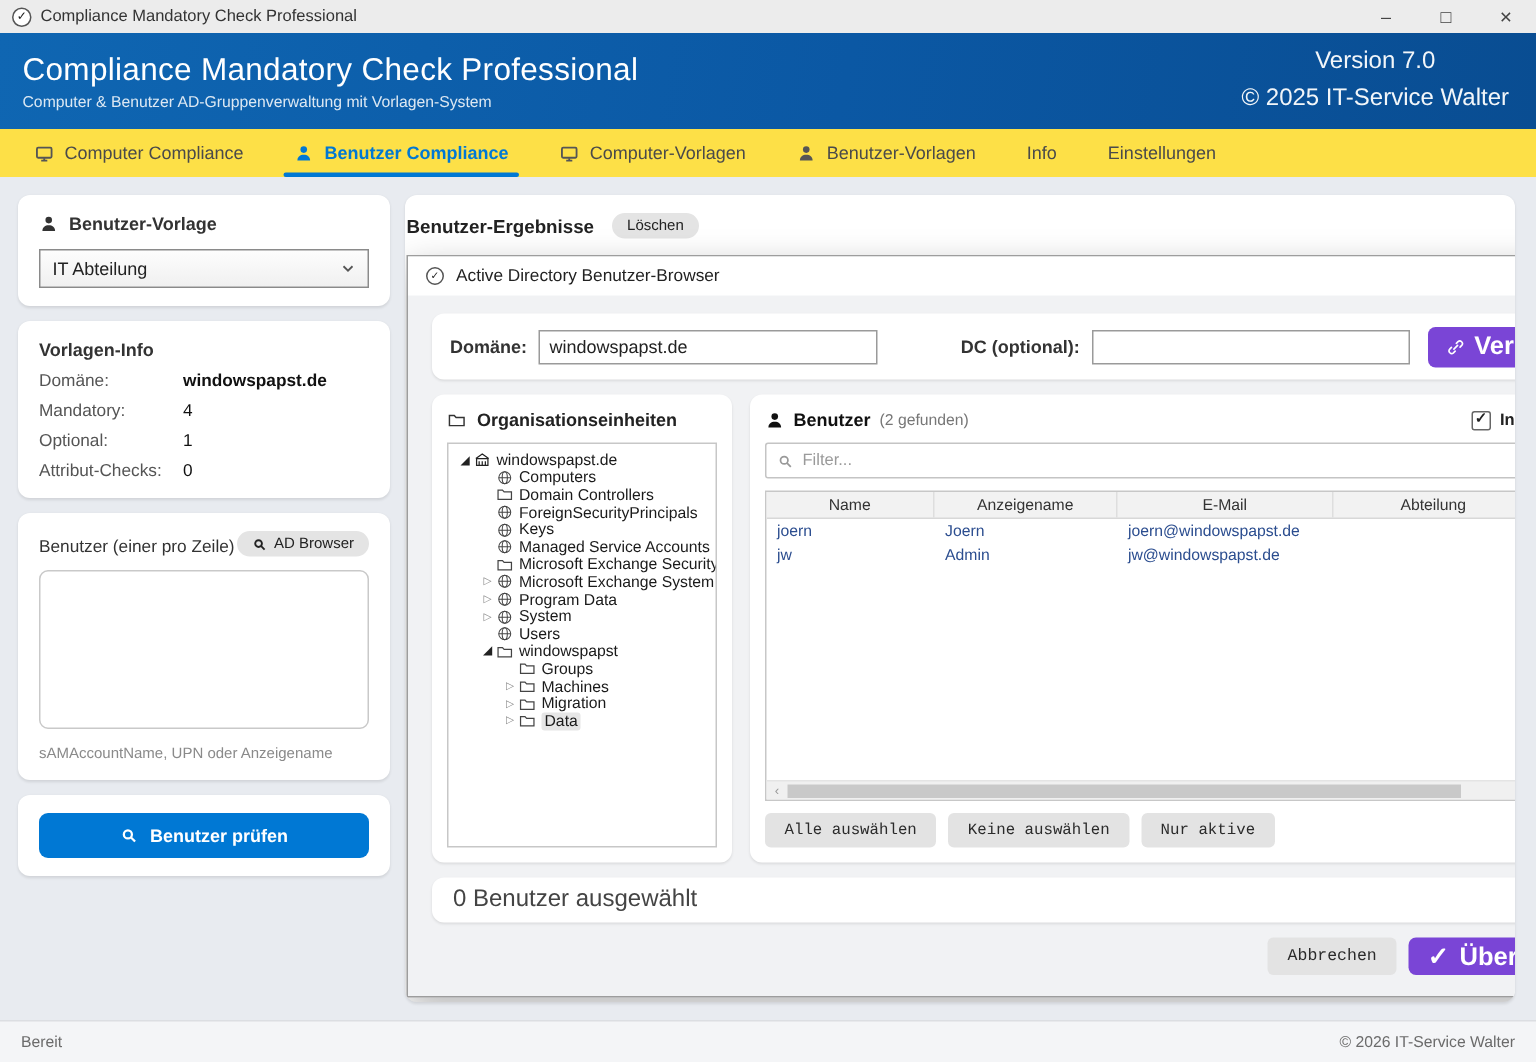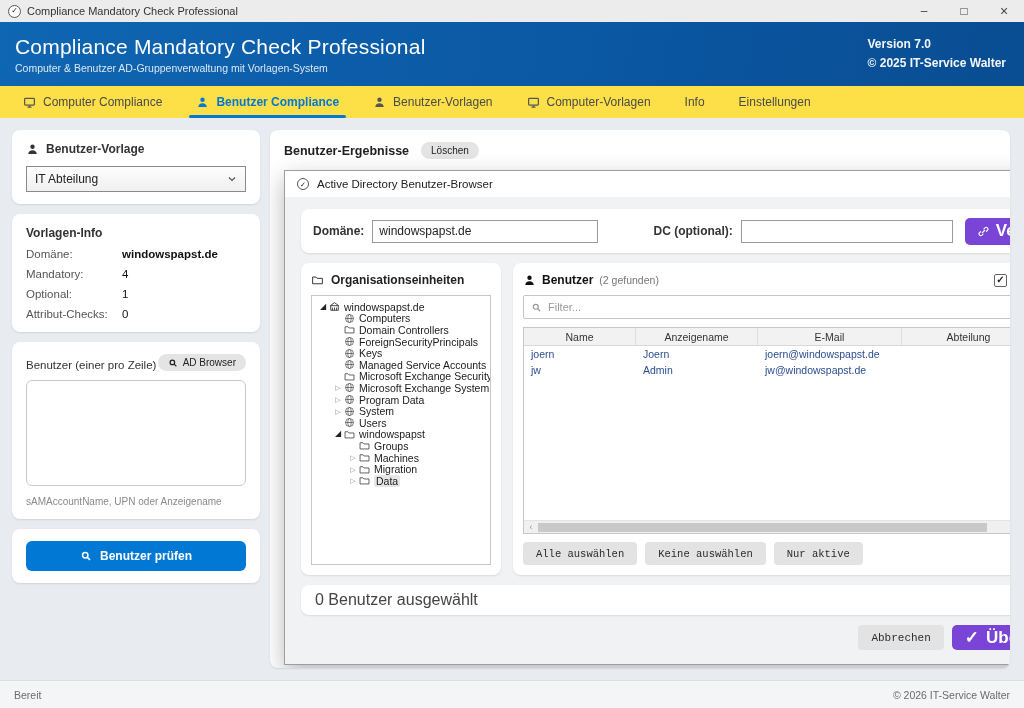--- a/index.html
+++ b/index.html
@@ -9,21 +9,21 @@
 
   
   .titlebar { height:22px; background:#ececec; display:flex; align-items:center; padding-left:8px; gap:6px; flex:none; font-size:11px; color:#333; }
   .win-controls { margin-left:auto; display:flex; height:100%; }
   .win-btn { width:40px; display:flex; align-items:center; justify-content:center; font-size:12px; color:#444; }
 
   
   .app-header { height:64px; flex:none; background:linear-gradient(100deg,#0f66b2 0%,#0b58a4 55%,#094d92 100%); color:#fff; display:flex; align-items:center; padding:0 18px 0 15px; }
   .app-header .ttl { font-size:21px; font-weight:400; letter-spacing:.2px; }
   .app-header .sub { font-size:10.5px; opacity:.85; margin-top:3px; }
-  .ver { margin-left:auto; text-align:left; font-size:12px; line-height:1.55; opacity:.95;font-weight:bold; }
+  .ver { margin-left:auto; text-align:center; font-size:16px; line-height:1.55; opacity:.95; }
 
   
   .tabbar { height:32px; flex:none; background:#fde047; display:flex; align-items:stretch; padding-left:6px; }
   .tab { display:flex; align-items:center; gap:7px; padding:0 17px; font-size:12px; color:#4a4a4a; position:relative; cursor:default; }
   .tab.active { color:#0078d4; font-weight:700; }
   .tab.active::after { content:""; position:absolute; left:10px; right:10px; bottom:0; height:3px; background:#0078d4; border-radius:2px; }
   .tab svg { flex:none; }
 
   
   .content { flex:1; display:flex; gap:10px; padding:12px 14px 12px 12px; overflow:hidden; }
@@ -38,21 +38,21 @@
   .info-row .val { color:#111; }
   .info-row .val.b { font-weight:700; }
   .users-head { display:flex; align-items:flex-end; justify-content:space-between; }
   .users-head .t { font-size:11.5px; color:#333; }
   .pill-btn { background:#e4e4e4; border-radius:11px; padding:3px 10px; font-size:10px; color:#222; display:flex; align-items:center; gap:5px; }
   textarea.userlist { margin-top:9px; width:100%; height:106px; border:1px solid #c9c9c9; border-radius:6px; resize:none; font-family:"Liberation Sans",sans-serif; font-size:12px; padding:6px; }
   .hint { margin-top:6px; font-size:10px; color:#8a8a8a; }
   .blue-btn { width:100%; height:30px; background:#0078d4; border:none; border-radius:6px; color:#fff; font-size:12px; font-weight:700; display:flex; align-items:center; justify-content:center; gap:8px; font-family:inherit; }
 
   
-  .main-card { flex:1; padding:12px 14px; display:flex; flex-direction:column; overflow:hidden; }
+  .main-card { flex:1; padding:12px 1px; display:flex; flex-direction:column; overflow:hidden; }
   .res-head { display:flex; align-items:center; gap:12px; }
   .res-title { font-size:12.5px; font-weight:700; color:#222; }
 
   
   .dialog { margin-top:11px; width:836px; border:1px solid #9d9d9d; box-shadow:0 8px 22px rgba(0,0,0,.28); background:#f1f2f4; }
   .dlg-titlebar { height:26px; background:#fff; display:flex; align-items:center; gap:8px; padding:0 12px; font-size:11.5px; color:#222; }
   .dlg-controls { margin-left:auto; display:flex; gap:22px; }
   .dlg-controls span { font-size:11px; color:#333; }
   .dlg-body { padding:12px 16px 14px; display:flex; flex-direction:column; gap:10px; }
 
@@ -140,31 +140,31 @@
     </div>
     <div class="tab active">
       <svg width="13" height="13" viewBox="0 0 16 16">
           <circle cx="8" cy="4.6" r="2.7" fill="#0078d4"></circle>
           <path d="M2.8 13.5c0-3 2.3-4.6 5.2-4.6s5.2 1.6 5.2 4.6z" fill="#0078d4"></path>
         </svg>
       <span>Benutzer Compliance</span>
     </div>
     <div class="tab">
       <svg width="13" height="13" viewBox="0 0 16 16">
+          <rect x="2" y="3" width="12" height="8.3" rx="1" fill="none" stroke="#555" stroke-width="1.5"></rect>
+          <path d="M5.5 13.6h5M8 11.6v2" stroke="#555" stroke-width="1.5"></path>
+        </svg>
+      <span>Computer-Vorlagen</span>
+    </div>
+    <div class="tab">
+      <svg width="13" height="13" viewBox="0 0 16 16">
           <circle cx="8" cy="4.6" r="2.7" fill="#555"></circle>
           <path d="M2.8 13.5c0-3 2.3-4.6 5.2-4.6s5.2 1.6 5.2 4.6z" fill="#555"></path>
         </svg>
       <span>Benutzer-Vorlagen</span>
-    </div>
-    <div class="tab">
-      <svg width="13" height="13" viewBox="0 0 16 16">
-          <rect x="2" y="3" width="12" height="8.3" rx="1" fill="none" stroke="#555" stroke-width="1.5"></rect>
-          <path d="M5.5 13.6h5M8 11.6v2" stroke="#555" stroke-width="1.5"></path>
-        </svg>
-      <span>Computer-Vorlagen</span>
     </div>
     <div class="tab">
       <span>Info</span>
     </div>
     <div class="tab">
       <span>Einstellungen</span>
     </div>
   </div>
 
   <div class="content">

